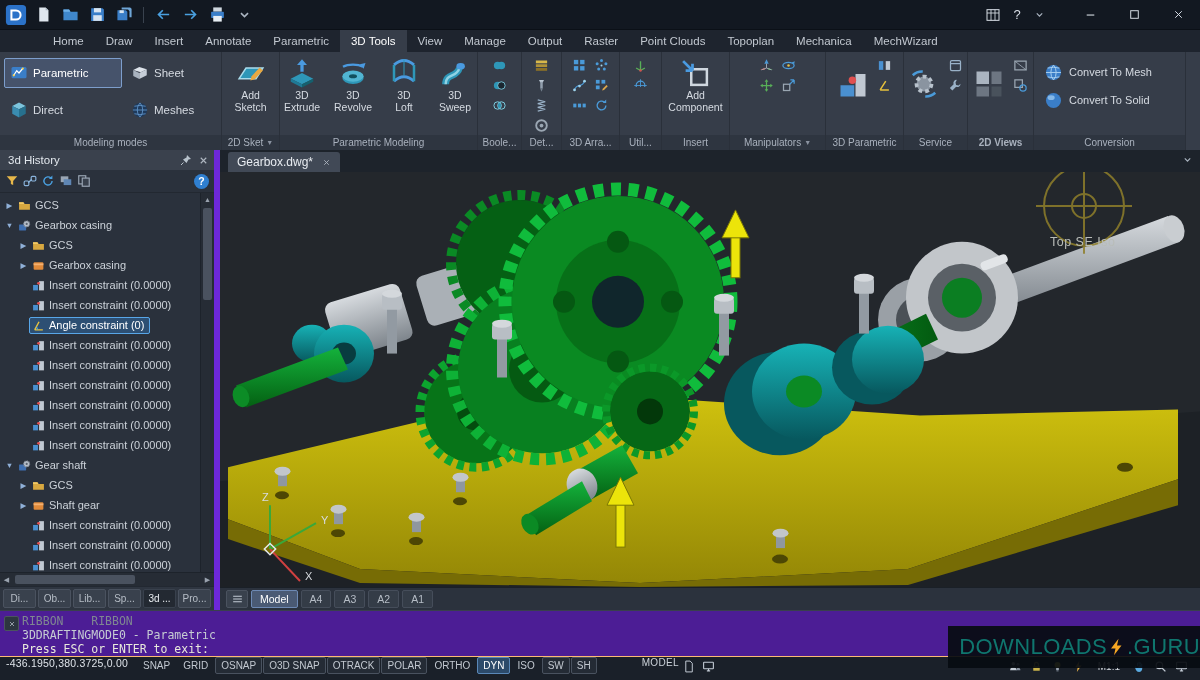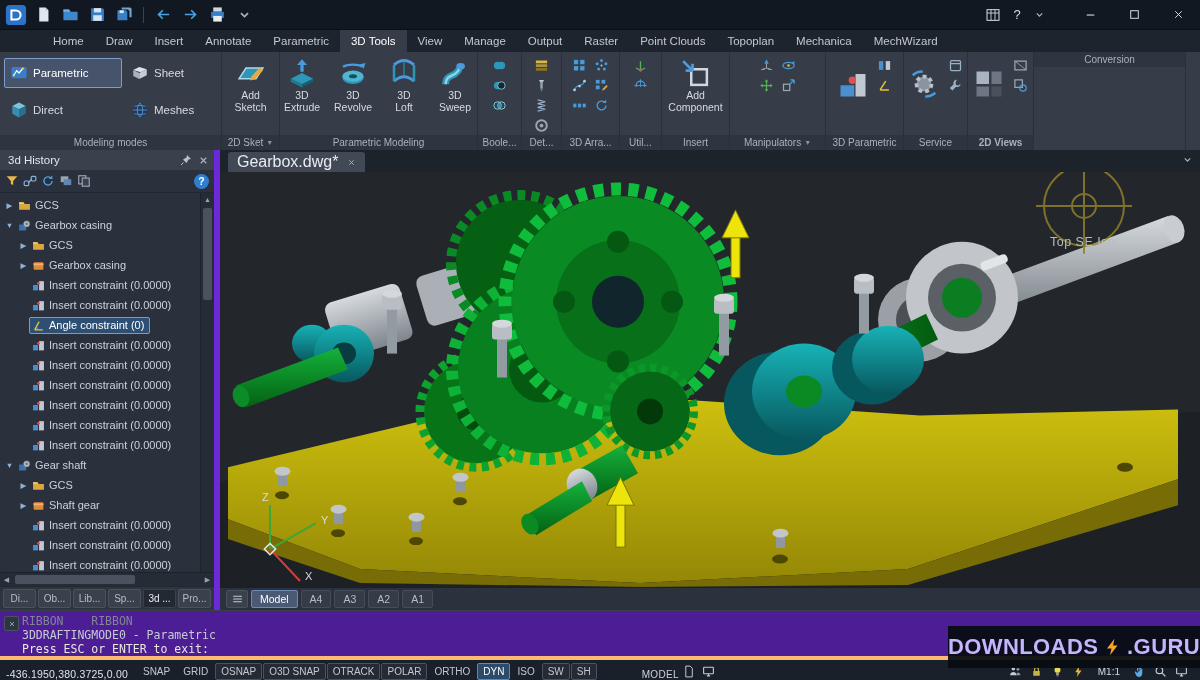--- a/index.html
+++ b/index.html
@@ -60,50 +60,50 @@
   .sarrow{width:13px;height:13px;display:flex;align-items:center;justify-content:center;font-size:7px;color:#99a2ae}
   .hscroll{height:13px;background:#262c35;border-top:1px solid #1d232b;display:flex;align-items:center;flex:none}
   .hthumb{height:9px;width:120px;background:#4a525f;border-radius:2px;margin-left:2px}
   .hscroll .sp{flex:1}
   .ptabs{height:24px;display:flex;align-items:center;gap:2px;padding:2px 3px;background:#2e3540;border-top:1px solid #222831;flex:none;box-sizing:border-box}
   .ptab{flex:1;height:19px;line-height:18px;text-align:center;font-size:10px;color:#b6bdc6;background:#39414d;border:1px solid #4a525f;border-radius:2px;overflow:hidden;white-space:nowrap;box-sizing:border-box}
   .ptab.active{background:#232932;color:#e8ecf0;border-color:#39414d}
 
   #docarea{flex:1;display:flex;flex-direction:column;min-width:0}
   .doctabs{height:22px;background:#1d232b;display:flex;align-items:flex-end;padding-left:8px;position:relative;flex:none}
-  .doctab{height:20px;background:#414956;color:#e8ecf1;font-size:16px;display:flex;align-items:center;gap:9px;padding:0 9px;border-radius:3px 3px 0 0}
+  .doctab{height:20px;background:#414956;color:#e8ecf1;font-size:12px;display:flex;align-items:center;gap:9px;padding:0 9px;border-radius:3px 3px 0 0}
   .collapse{position:absolute;right:6px;top:3px}
   .canvas{flex:1;position:relative;overflow:hidden;background:#23272c}
   .canvas svg.scene{position:absolute;left:0;top:0;width:100%;height:100%}
   .layouts{height:22px;background:#2b323d;display:flex;align-items:center;gap:3px;padding:0 6px;border-top:1px solid #1a2027;flex:none}
   .lticon{width:22px;height:18px;display:flex;align-items:center;justify-content:center;background:#39414d;border:1px solid #4a525f;border-radius:2px;box-sizing:border-box}
   .ltab{min-width:26px;padding:0 8px;height:18px;line-height:17px;text-align:center;font-size:10.5px;color:#b6bdc6;background:#343c47;border:1px solid #454d5a;border-radius:2px;box-sizing:border-box}
   .ltab.active{background:#4a5a74;border-color:#6d89b4;color:#fff}
 
   
   #cmd{position:absolute;top:610px;left:0;width:100%;height:46px;background:#4c1d95;border-top:1px solid #39404c;box-sizing:border-box;padding:3px 8px 2px 22px;font-family:"DejaVu Sans Mono","Liberation Mono",monospace;font-size:11.5px;line-height:14px;overflow:hidden}
   .cmd-close{position:absolute;left:4px;top:5px;width:13px;height:13px;display:flex;align-items:center;justify-content:center;background:#2d3640;border:1px solid #4a545e;border-radius:2px}
   .cline{white-space:pre}
   .cline.dim{color:#7f8791}
   .cline.normal{color:#c6ccd3}
   .cline.bright{color:#e9e9dc}
 
   
-  #statusbar{position:absolute;top:656px;left:0;width:100%;height:24px;background:#1a2029;border-top:4px solid #fdba74;display:flex;align-items:flex-end;padding:0 4px;box-sizing:border-box;font-size:10px;color:#c2c8d0;gap:1px}
+  #statusbar{position:absolute;top:656px;left:0;width:100%;height:24px;background:#1a2029;border-top:1px solid #fdba74;display:flex;align-items:flex-start;padding:0 4px;box-sizing:border-box;font-size:10px;color:#c2c8d0;gap:1px}
   .coords{font-size:10.5px;color:#dde2e8;margin:0 8px 0 2px;letter-spacing:.2px;white-space:nowrap}
   .sbtn{padding:2px 5px;border:1px solid transparent;border-radius:2px;white-space:nowrap}
   .sbtn.boxed{border-color:#49525f;background:#242b35}
   .sbtn.on{background:#2c4a6a;border-color:#5a88b8;color:#fff}
   .smode{margin-left:44px;color:#cdd3da;letter-spacing:.3px}
   .sic{width:18px;height:18px;display:flex;align-items:center;justify-content:center}
   .sright{margin-left:auto;display:flex;align-items:center;gap:3px;padding-right:6px}
   .sscale{margin:0 7px;color:#d5dae0;white-space:nowrap}
 
   
-  #watermark{position:absolute;left:948px;top:626px;width:252px;height:42px;background:rgba(8,12,17,0.93);display:flex;align-items:center;justify-content:space-between;font-weight:bold;font-size:22px;color:#c4b5fd;letter-spacing:.4px;z-index:50}
+  #watermark{position:absolute;left:948px;top:626px;width:252px;height:42px;background:rgba(8,12,17,0.93);display:flex;align-items:center;justify-content:flex-end;font-weight:normal;font-size:22px;color:#0f766e;letter-spacing:.4px;z-index:50}
   #watermark .bolt{margin:0 1px;display:flex}
 </style>
 </head>
 <body>
 
 <div id="app">
 
   <div id="titlebar">
     <div class="qat" id="quickbar">
         <span class="ic">
@@ -625,20 +625,40 @@
                 </svg>
               </div>
             </div>
           </div>
         </div>
         <div class="rlabel">
           <span>2D Views</span>
         </div>
       </div>
       <div class="rgroup" style="width: 152px;">
+        <div class="rbody rows">
+          <div class="convrow">
+            <span class="ic">
+              <svg width="19" height="19" viewBox="0 0 24 24" aria-hidden="true">
+                <circle cx="12" cy="12" r="9.5" fill="#3a7ec8"></circle>
+                <path d="M2.5 12h19M12 2.5a15 15 0 0 1 0 19M12 2.5a15 15 0 0 0 0 19M4.5 6.5a14 7 0 0 1 15 0M4.5 17.5a14 7 0 0 0 15 0" stroke="#a8d0f0" stroke-width="1.2" fill="none"></path>
+              </svg>
+            </span>
+            <span>Convert To Mesh</span>
+          </div>
+          <div class="convrow">
+            <span class="ic">
+              <svg width="19" height="19" viewBox="0 0 24 24" aria-hidden="true">
+                <circle cx="12" cy="12" r="9.5" fill="#3a7ec8"></circle>
+                <ellipse cx="9" cy="8.5" rx="4.5" ry="3" fill="#85b8e8"></ellipse>
+              </svg>
+            </span>
+            <span>Convert To Solid</span>
+          </div>
+        </div>
         <div class="rlabel">
           <span>Conversion</span>
         </div>
       </div>
     </div>
 
   <div id="main">
 
     <div id="sidepanel">
       <div class="phead">

